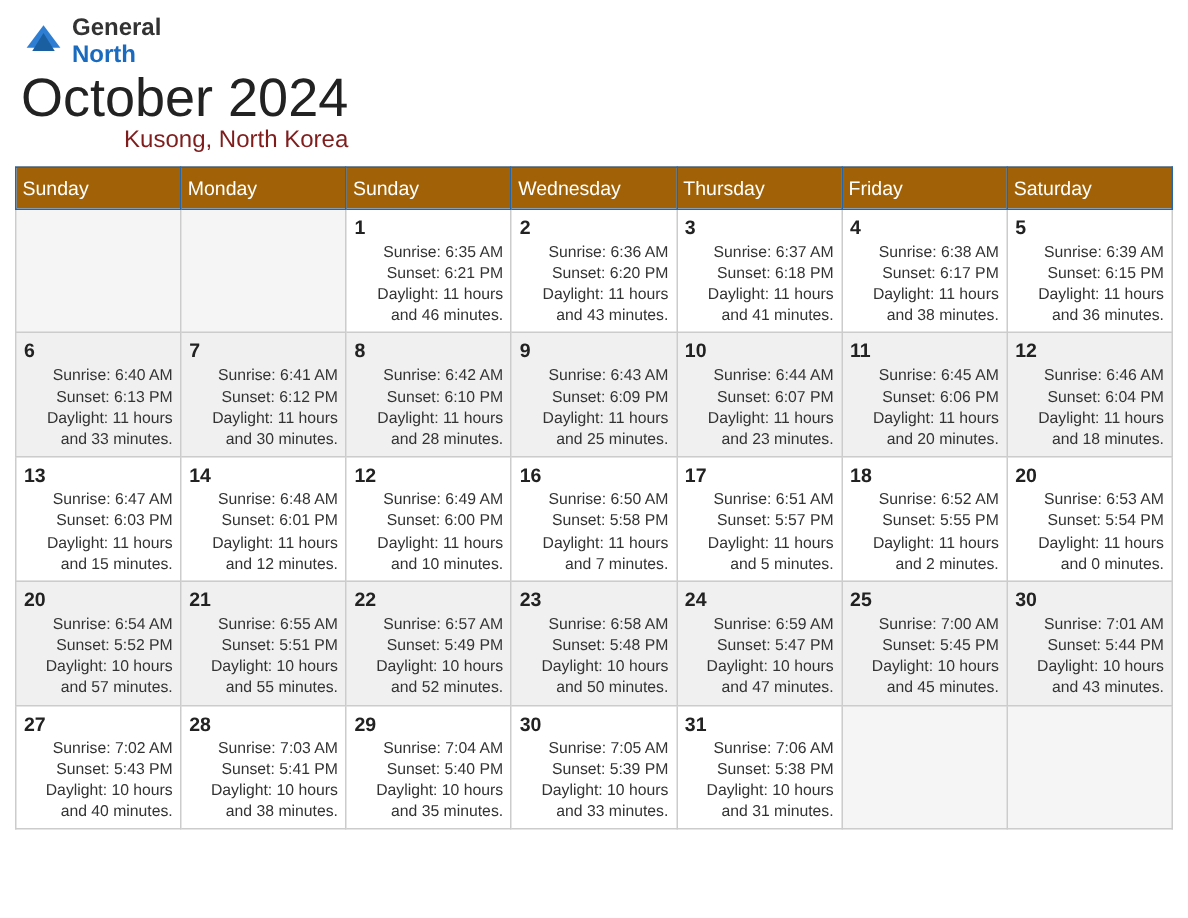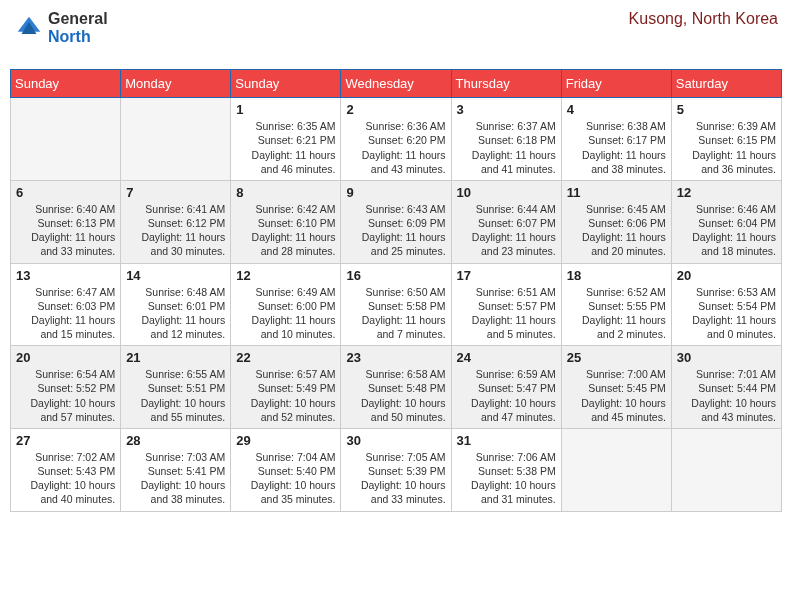--- a/index.html
+++ b/index.html
@@ -7,22 +7,23 @@
       font-family: Arial, sans-serif;
       background: #fff;
       width: 792px;
       min-height: 612px;
       padding: 10px;
     }
     .header {
       display: flex;
       justify-content: space-between;
       align-items: flex-start;
-      margin-bottom: 24px;
+      margin-bottom: 8px;
       padding: 0 4px;
+      flex-direction: column;
     }
     .logo {
       display: flex;
       align-items: center;
       gap: 4px;
     }
     .logo-text {
       display: flex;
       flex-direction: column;
       line-height: 1.1;
@@ -53,21 +54,21 @@
     .title-location {
       font-size: 16px;
       color: #7f1d1d;
     }
     .calendar {
       width: 100%;
       border-collapse: collapse;
       font-size: 11px;
     }
     .calendar th {
-      background: #ef4444;
+      background: #a16207;
       color: #fff;
       padding: 6px 4px;
       text-align: left;
       font-size: 13px;
       font-weight: normal;
       border: 1px solid #2266b0;
     }
     .calendar td {
       border: 1px solid #ccc;
       vertical-align: top;
@@ -105,20 +106,21 @@
     <svg class="logo-icon" viewBox="0 0 40 40">
       <polygon points="20,5 35,25 5,25" fill="#2e7fd4"></polygon>
       <polygon points="20,12 30,28 10,28" fill="#1a5fa0"></polygon>
     </svg>
     <div class="logo-text">
       <span class="logo-general">General</span>
       <span class="logo-blue">North</span>
     </div>
   </div>
   <div class="title-block">
+    <div class="title-month">October 2024</div>
     <div class="title-location">Kusong, North Korea</div>
   </div>
 </div>
 
 <table class="calendar">
   <thead>
     <tr>
     <th>Sunday</th>
         <th>Monday</th>
         <th>Sunday</th>

